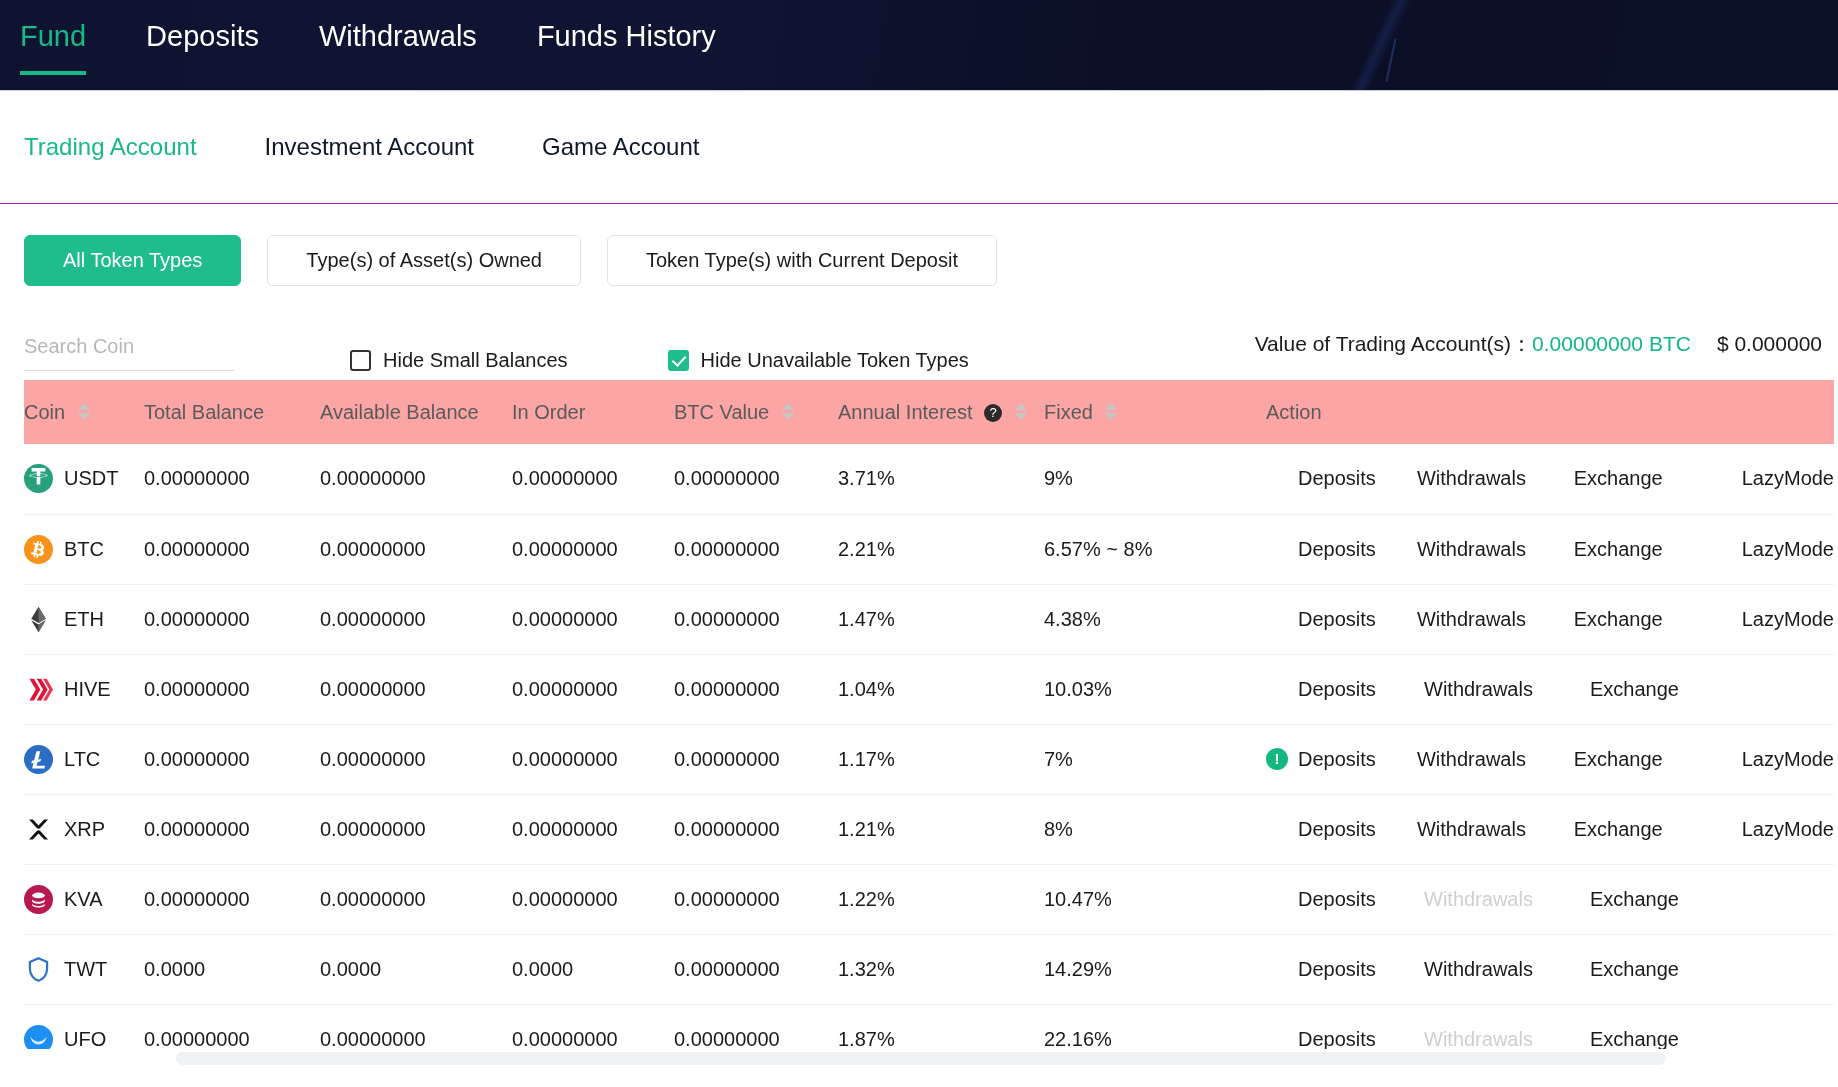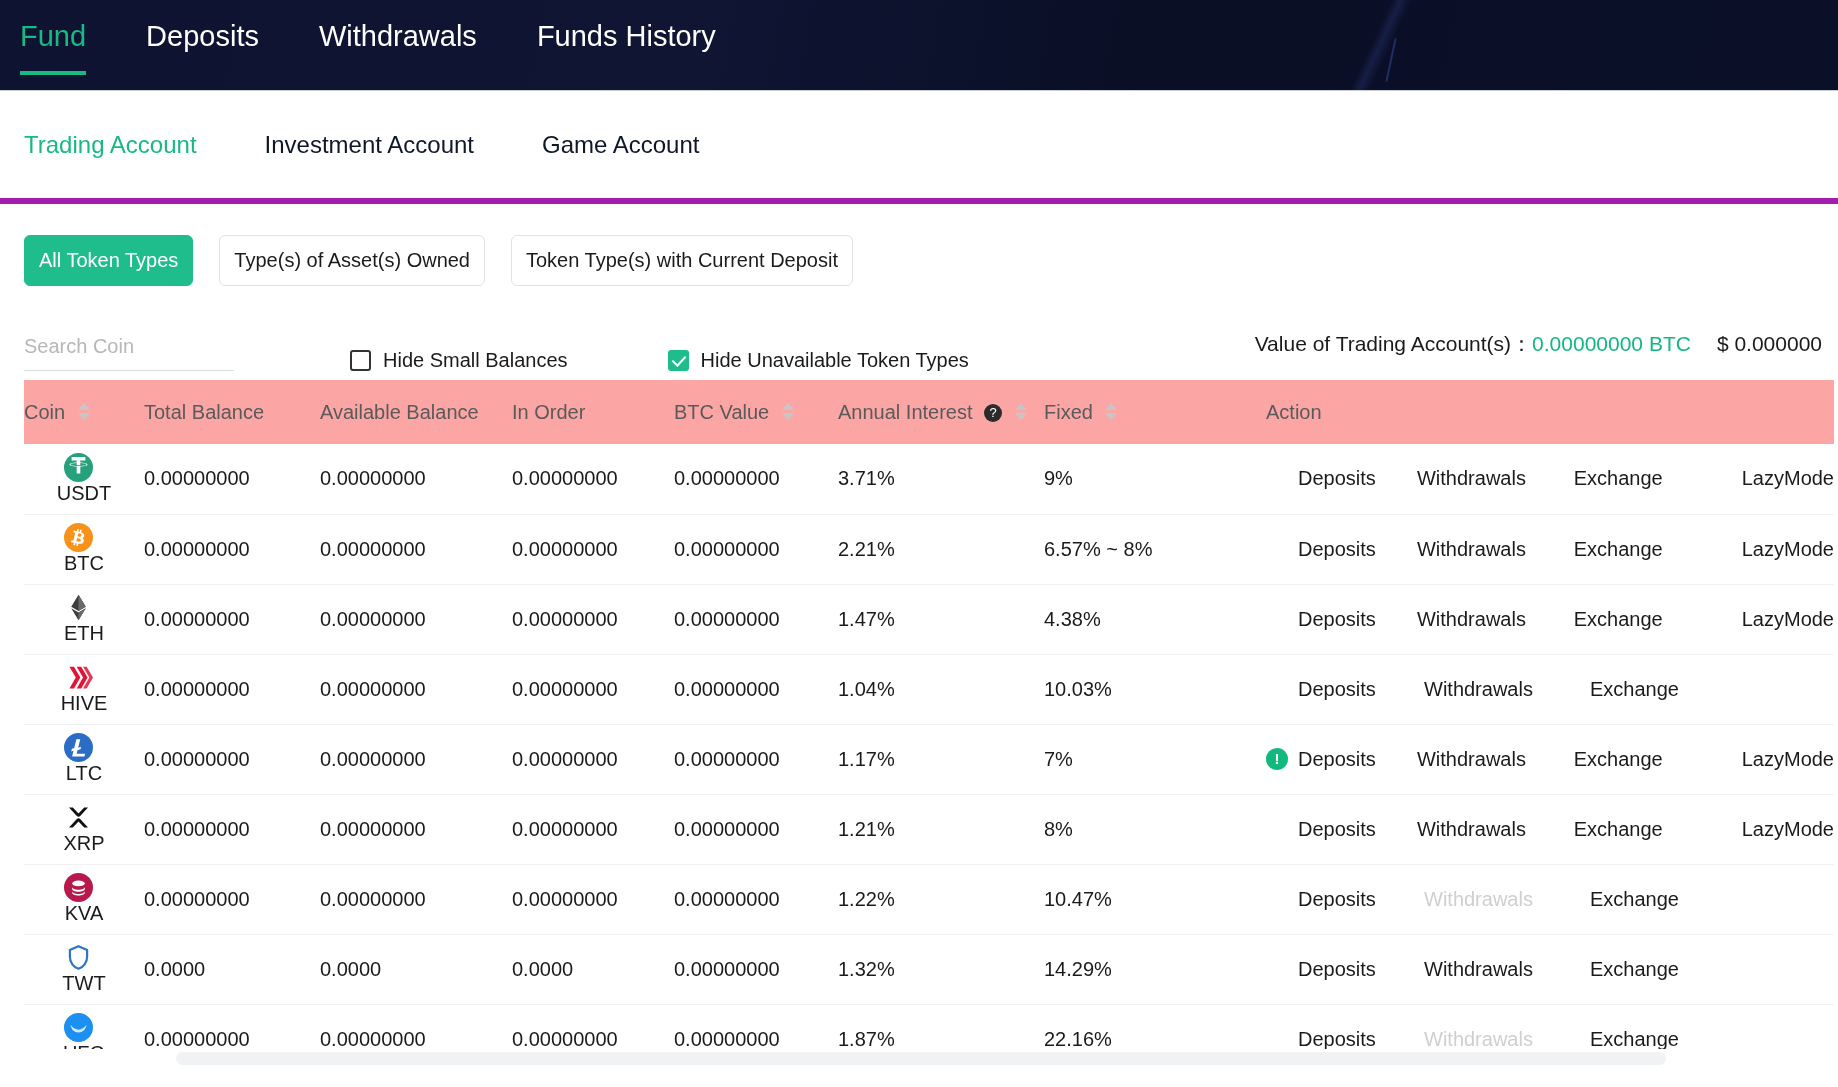--- a/index.html
+++ b/index.html
@@ -58,42 +58,42 @@
     height: 1px;
     background: #c9ccd8;
   }
 
   
   .acct-tabs {
     display: flex;
     align-items: center;
     padding: 0 24px;
     height: 113px;
-    border-bottom: 6px solid #a21caf;
+    border-bottom: 1px solid #a21caf;
   }
   .acct-tab {
     font-size: 24px;
     color: #0f172a;
     margin-right: 68px;
     white-space: nowrap;
     cursor: pointer;
   }
   .acct-tab.active { color: #18b984; }
 
   
   .chips {
     display: flex;
     align-items: center;
     padding: 31px 24px 0 24px;
     gap: 26px;
   }
   .chip {
     font-size: 20px;
     border-radius: 6px;
-    padding: 13px 14px;
+    padding: 13px 38px;
     white-space: nowrap;
     cursor: pointer;
     border: 1px solid #e2e2e2;
     color: #1b1b1b;
     background: #fff;
   }
   .chip.active {
     background: #1fbc8c;
     border-color: #1fbc8c;
     color: #fff;
@@ -226,21 +226,21 @@
     font-size: 20px;
     color: #1b1b1b;
     padding: 0;
     height: 70px;
     border-bottom: 1px solid #f0f0f0;
     white-space: nowrap;
     vertical-align: middle;
   }
   tbody tr:last-child td { border-bottom: none; }
 
-  .coin-cell { display: flex; align-items: center; flex-direction: column; }
+  .coin-cell { display: flex; align-items: center; }
   .coin-ico {
     width: 29px; height: 29px;
     margin-right: 11px;
     flex: 0 0 auto;
   }
   .coin-sym { font-size: 20px; }
 
   .act-cell { display: flex; align-items: center; }
   .act-link {
     color: #1b1b1b;

